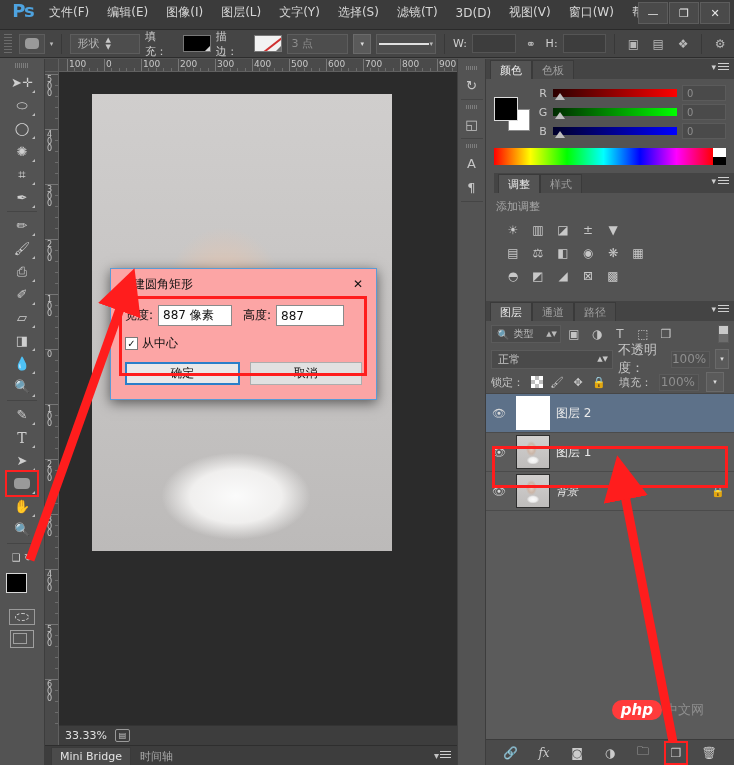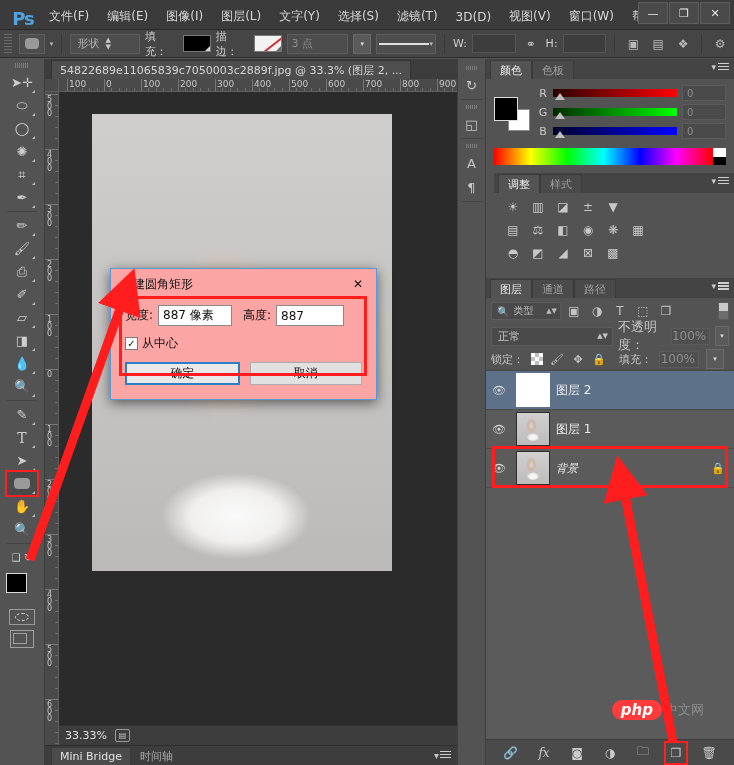--- a/index.html
+++ b/index.html
@@ -10,21 +10,21 @@
     overflow: hidden;
     position: relative;
     font-size: 11px;
     color: #d4d4d4;
     -webkit-font-smoothing: none;
   }
   #app { position:absolute; inset:0; background:#535353; }
 
   
   .menubar {
-    height: 30px; background:#3b3b3b; display:flex; align-items:flex-end;
+    height: 30px; background:#3b3b3b; display:flex; align-items:flex-start;
     position:relative; border-bottom:1px solid #2a2a2a;
   }
   .ps-logo {
     width:40px; color:#4ea3e0; font-weight:bold; font-size:18px;
     text-align:center; letter-spacing:-1px; padding-left:6px;
   }
   .menu-items { display:flex; align-items:center; gap:0px; overflow:hidden; flex:1; }
   .menu-item { padding:4px 9px; font-size:12px; color:#d7d7d7; white-space:nowrap; cursor:default; }
   .win-ctrls { position:absolute; right:4px; top:2px; display:flex; gap:1px; }
   .win-btn {
@@ -339,26 +339,20 @@
         <div class="bg"></div>
         <div class="fg"></div>
       </div>
       <div class="qmask">
           <i></i>
         </div>
       <div class="scrmode"></div>
     </div>
 
     <div class="docarea">
-      <div class="doctabs">
-        <div class="doctab">
-          <span>54822689e11065839c7050003c2889f.jpg @ 33.3% (图层 2, ...</span>
-          <span class="x">✕</span>
-        </div>
-      </div>
 
       <div class="rulers-wrap">
         <div class="ruler-corner"></div>
         <div class="ruler-h" id="rulerH">
             <div class="rh-tick" style="left: 8px;"></div>
             <div class="rh-lab" style="left: 8px;">100</div>
             <div class="rh-tick minor" style="left: 15.4px;"></div>
             <div class="rh-tick minor" style="left: 22.8px;"></div>
             <div class="rh-tick minor" style="left: 30.2px;"></div>
             <div class="rh-tick minor" style="left: 37.6px;"></div>
@@ -574,20 +568,21 @@
             </span>
         </div>
       </div>
 
       <div class="panel-tabs" style="margin-top:4px;margin-left:8px;">
         <div class="ptab active">调整</div>
         <div class="ptab">样式</div>
         <span class="pmenu">▾<span class="hamb"></span></span>
       </div>
       <div class="panel-body adjpanel">
+        <div class="adjtitle">添加调整</div>
         <div class="adjrow">
           <span class="adjicon">☀</span>
           <span class="adjicon">▥</span>
           <span class="adjicon">◪</span>
           <span class="adjicon">±</span>
           <span class="adjicon">▼</span>
         </div>
         <div class="adjrow">
           <span class="adjicon">▤</span>
           <span class="adjicon">⚖</span>

